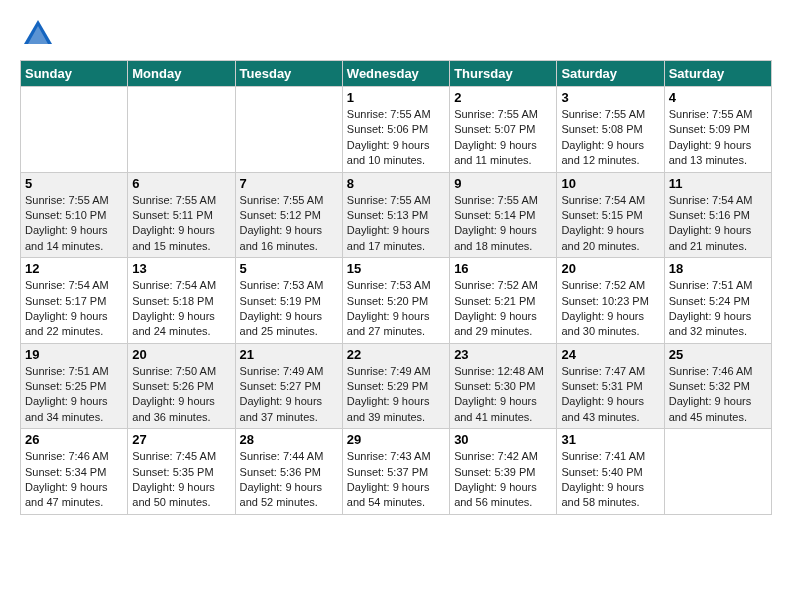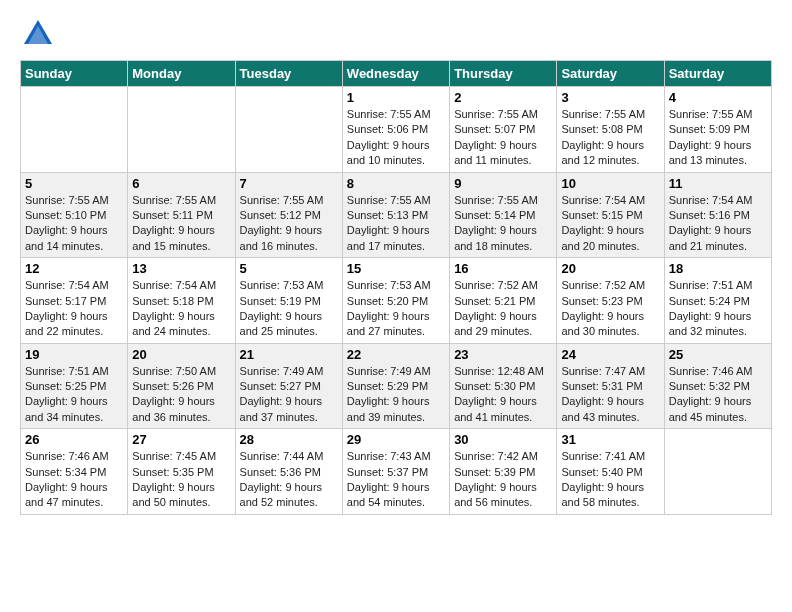--- a/index.html
+++ b/index.html
@@ -247,21 +247,21 @@
           <td>
             <div class="day-num">16</div>
             <div class="day-info">Sunrise: 7:52 AM
 Sunset: 5:21 PM
 Daylight: 9 hours
 and 29 minutes.</div>
           </td>
           <td>
             <div class="day-num">20</div>
             <div class="day-info">Sunrise: 7:52 AM
-Sunset: 5:23 PM
+Sunset: 10:23 PM
 Daylight: 9 hours
 and 30 minutes.</div>
           </td>
           <td>
             <div class="day-num">18</div>
             <div class="day-info">Sunrise: 7:51 AM
 Sunset: 5:24 PM
 Daylight: 9 hours
 and 32 minutes.</div>
           </td>

